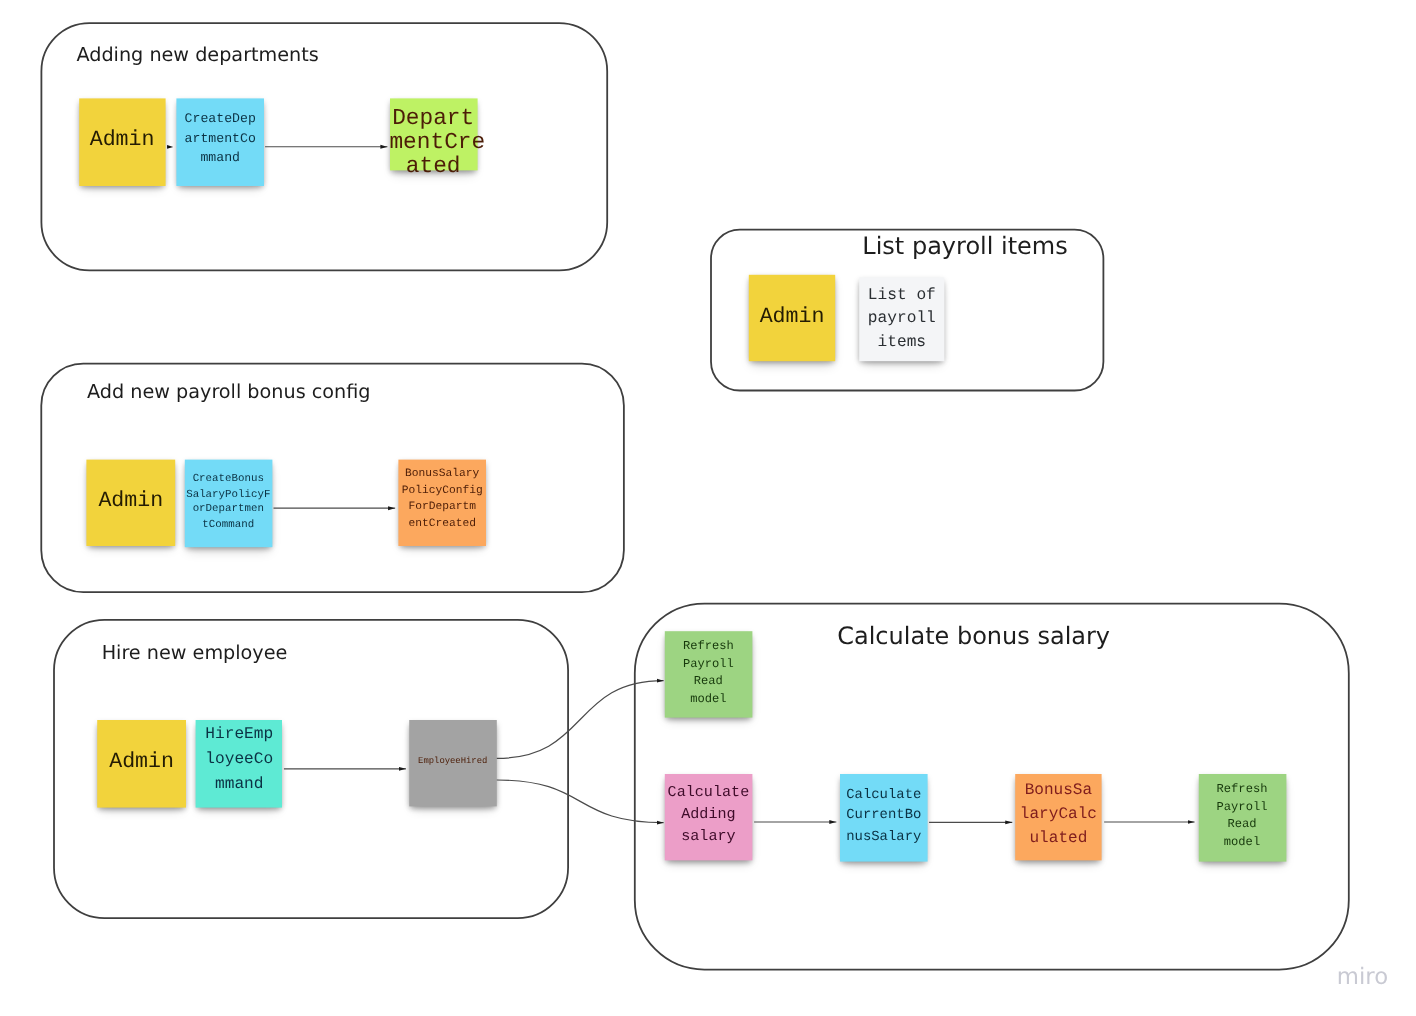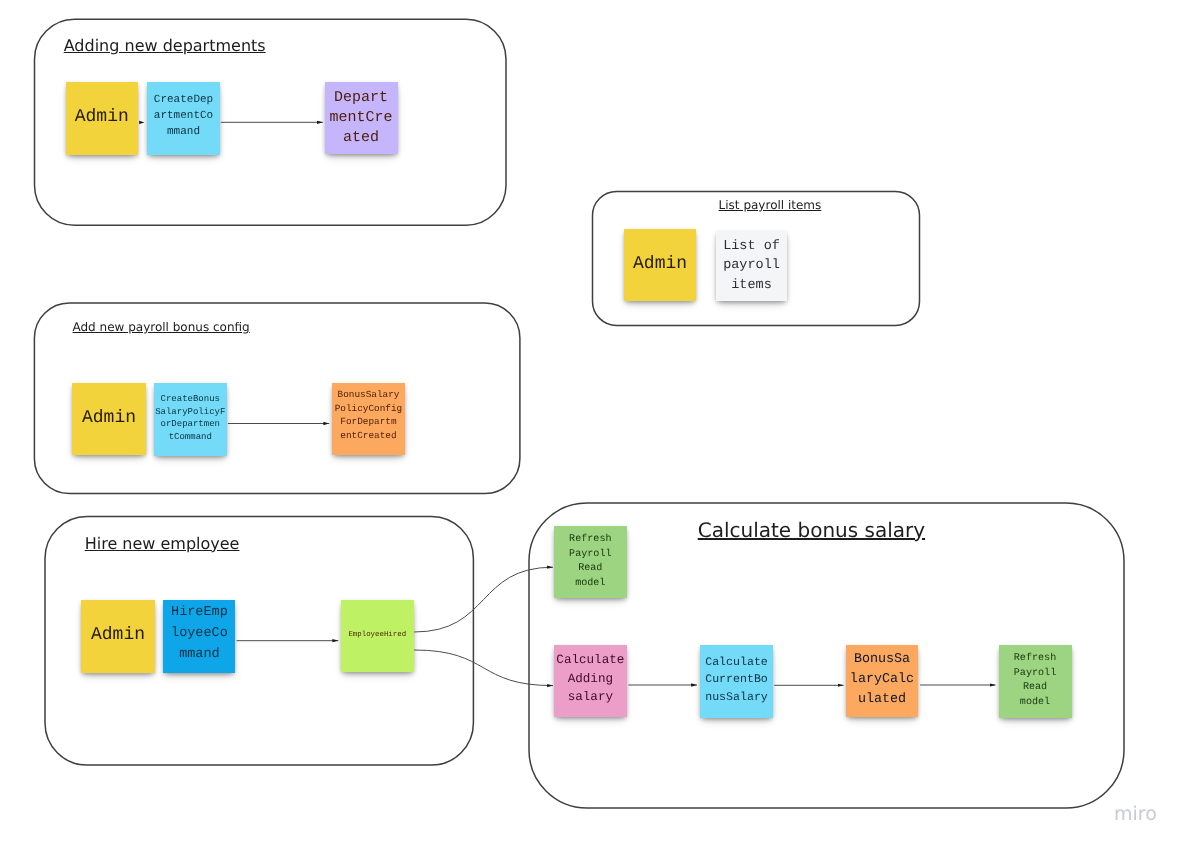--- a/index.html
+++ b/index.html
@@ -3,52 +3,52 @@
 <meta charset="utf-8">
 <title>Event storming board</title>
 <style>
   html,body{margin:0;padding:0;}
   body{width:1180px;height:847px;background:#ffffff;position:relative;overflow:hidden;
        font-family:"DejaVu Sans",sans-serif;-webkit-font-smoothing:antialiased;
        text-rendering:geometricPrecision;}
   #board{position:absolute;left:0;top:0;width:1180px;height:847px;
          transform:translateZ(0);}
   #frames{position:absolute;left:0;top:0;width:1180px;height:847px;}
-  .ftitle{position:absolute;white-space:nowrap;color:#1d1d1d;text-decoration:underline;}
+  .ftitle{position:absolute;white-space:nowrap;color:#1d1d1d;}
   .sticky{position:absolute;box-sizing:border-box;text-align:center;
           box-shadow:0 2px 5px -1px rgba(0,0,0,0.38), 0 5px 9px -3px rgba(0,0,0,0.22);}
   .sticky .ln{display:block;white-space:nowrap;font-family:Liberation Mono, monospace;}
   #links{position:absolute;left:0;top:0;width:1180px;height:847px;pointer-events:none;}
   .wm{position:absolute;color:#c9cad3;}
 </style>
 </head>
 <body>
 
 <div id="board">
   <svg id="frames" viewBox="0 0 1180 847">
     <rect class="frame" x="34.5" y="19.3" width="471.5" height="206" rx="40" ry="40" fill="none" stroke="#3f3f3f" stroke-width="1.5"></rect>
     <rect class="frame" x="592.5" y="191.4" width="327" height="134" rx="24" ry="24" fill="none" stroke="#3f3f3f" stroke-width="1.5"></rect>
     <rect class="frame" x="34.4" y="303" width="485.5" height="190.5" rx="35" ry="35" fill="none" stroke="#3f3f3f" stroke-width="1.5"></rect>
     <rect class="frame" x="45" y="516.5" width="428.4" height="248.6" rx="42" ry="42" fill="none" stroke="#3f3f3f" stroke-width="1.5"></rect>
     <rect class="frame" x="529" y="503" width="595" height="305" rx="58" ry="58" fill="none" stroke="#3f3f3f" stroke-width="1.5"></rect>
   </svg>
   <div class="ftitle" style="left:63.7px;top:38.16px;font-size:16px;line-height:16px;">Adding new departments</div>
-  <div class="ftitle" style="left:718.6px;top:197.36px;font-size:12px;line-height:16px;">List payroll items</div>
-  <div class="ftitle" style="left:72.5px;top:319.36px;font-size:12px;line-height:16px;">Add new payroll bonus config</div>
+  <div class="ftitle" style="left:718.6px;top:197.36px;font-size:20px;line-height:16px;">List payroll items</div>
+  <div class="ftitle" style="left:72.5px;top:319.36px;font-size:16px;line-height:16px;">Add new payroll bonus config</div>
   <div class="ftitle" style="left:84.7px;top:535.76px;font-size:16px;line-height:16px;">Hire new employee</div>
   <div class="ftitle" style="left:697.7px;top:521.56px;font-size:20px;line-height:16px;">Calculate bonus salary</div>
   <div class="sticky" style="left:65.5px;top:82px;width:72.5px;height:72.5px;background:#F2D33C;font-size:18px;line-height:22px;padding-top:23.77px;color:#241c03;">
       <span class="ln">Admin</span>
     </div>
   <div class="sticky" style="left:147px;top:82px;width:73px;height:73px;background:#73DBF7;font-size:11px;line-height:16px;padding-top:9.59px;color:#0b3244;">
       <span class="ln">CreateDep</span>
       <span class="ln">artmentCo</span>
       <span class="ln">mmand</span>
     </div>
-  <div class="sticky" style="left:324.5px;top:82px;width:73px;height:72px;background:#c4b5fd;font-size:15px;line-height:20px;padding-top:5.93px;color:#4c1d07;">
+  <div class="sticky" style="left:324.5px;top:82px;width:73px;height:60px;background:#bef264;font-size:19px;line-height:20px;padding-top:5.93px;color:#4c1d07;">
       <span class="ln">Depart</span>
       <span class="ln">mentCre</span>
       <span class="ln">ated</span>
     </div>
   <div class="sticky" style="left:624.4px;top:229px;width:71.3px;height:71.5px;background:#F2D33C;font-size:18px;line-height:22px;padding-top:23.97px;color:#241c03;">
       <span class="ln">Admin</span>
     </div>
   <div class="sticky" style="left:716px;top:231px;width:71px;height:70px;background:#F4F5F7;font-size:13.5px;line-height:19.9px;padding-top:5.58px;color:#2b2f33;">
       <span class="ln">List of</span>
       <span class="ln">payroll</span>
@@ -65,45 +65,45 @@
     </div>
   <div class="sticky" style="left:154px;top:383px;width:72.5px;height:72.5px;background:#73DBF7;font-size:9px;line-height:12.6px;padding-top:9.99px;color:#0b3244;">
       <span class="ln">CreateBonus</span>
       <span class="ln">SalaryPolicyF</span>
       <span class="ln">orDepartmen</span>
       <span class="ln">tCommand</span>
     </div>
   <div class="sticky" style="left:81px;top:600px;width:74px;height:73px;background:#F2D33C;font-size:18px;line-height:22px;padding-top:23.77px;color:#241c03;">
       <span class="ln">Admin</span>
     </div>
-  <div class="sticky" style="left:163.3px;top:600px;width:72.2px;height:73px;background:#0ea5e9;font-size:13.5px;line-height:21px;padding-top:1.83px;color:#0b3244;">
+  <div class="sticky" style="left:163.3px;top:600px;width:72.2px;height:73px;background:#5eead4;font-size:13.5px;line-height:21px;padding-top:1.83px;color:#0b3244;">
       <span class="ln">HireEmp</span>
       <span class="ln">loyeeCo</span>
       <span class="ln">mmand</span>
     </div>
-  <div class="sticky" style="left:341px;top:600px;width:72.5px;height:72px;background:#bef264;font-size:7.4px;line-height:11px;padding-top:29.94px;color:#4c1d07;text-align:center;">
+  <div class="sticky" style="left:341px;top:600px;width:72.5px;height:72px;background:#a3a3a3;font-size:7.4px;line-height:11px;padding-top:29.94px;color:#4c1d07;text-align:center;">
       <span class="ln">EmployeeHired</span>
     </div>
   <div class="sticky" style="left:554px;top:526px;width:72.6px;height:72.4px;background:#9DD482;font-size:10.1px;line-height:14.9px;padding-top:6.66px;color:#17390c;">
       <span class="ln">Refresh</span>
       <span class="ln">Payroll</span>
       <span class="ln">Read</span>
       <span class="ln">model</span>
     </div>
   <div class="sticky" style="left:554px;top:645px;width:72.7px;height:72px;background:#EC9EC8;font-size:12.6px;line-height:18.5px;padding-top:6.19px;color:#3e0b29;">
       <span class="ln">Calculate</span>
       <span class="ln">Adding</span>
       <span class="ln">salary</span>
     </div>
   <div class="sticky" style="left:700px;top:645px;width:73px;height:73px;background:#73DBF7;font-size:11.6px;line-height:17.7px;padding-top:8.74px;color:#0b3244;">
       <span class="ln">Calculate</span>
       <span class="ln">CurrentBo</span>
       <span class="ln">nusSalary</span>
     </div>
-  <div class="sticky" style="left:846px;top:645px;width:72px;height:72px;background:#FCA85E;font-size:13.4px;line-height:20px;padding-top:5.36px;color:#0f172a;">
+  <div class="sticky" style="left:846px;top:645px;width:72px;height:72px;background:#FCA85E;font-size:13.4px;line-height:20px;padding-top:5.36px;color:#7f1d1d;">
       <span class="ln">BonusSa</span>
       <span class="ln">laryCalc</span>
       <span class="ln">ulated</span>
     </div>
   <div class="sticky" style="left:998.5px;top:645px;width:73px;height:72.5px;background:#9DD482;font-size:10.1px;line-height:14.9px;padding-top:6.66px;color:#17390c;">
       <span class="ln">Refresh</span>
       <span class="ln">Payroll</span>
       <span class="ln">Read</span>
       <span class="ln">model</span>
     </div>

